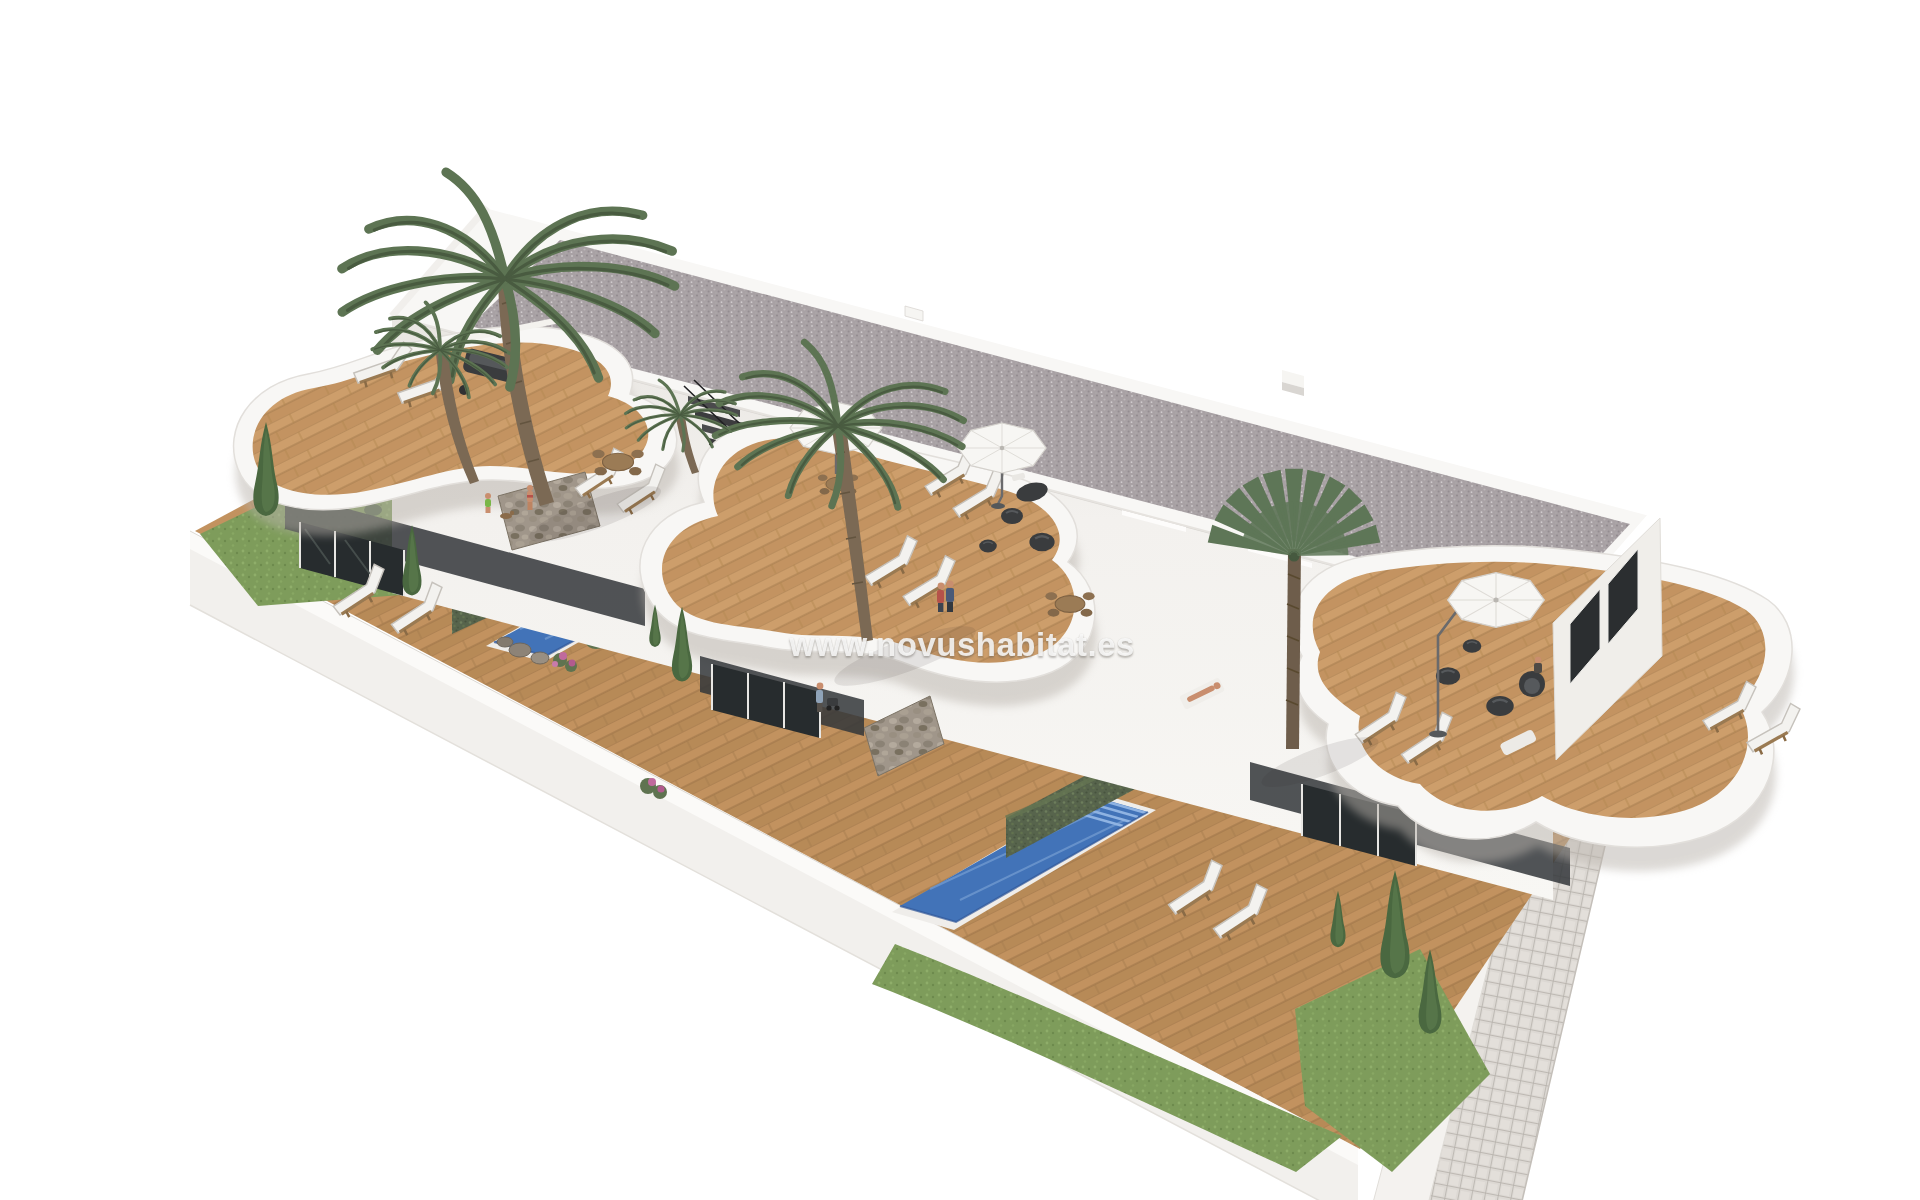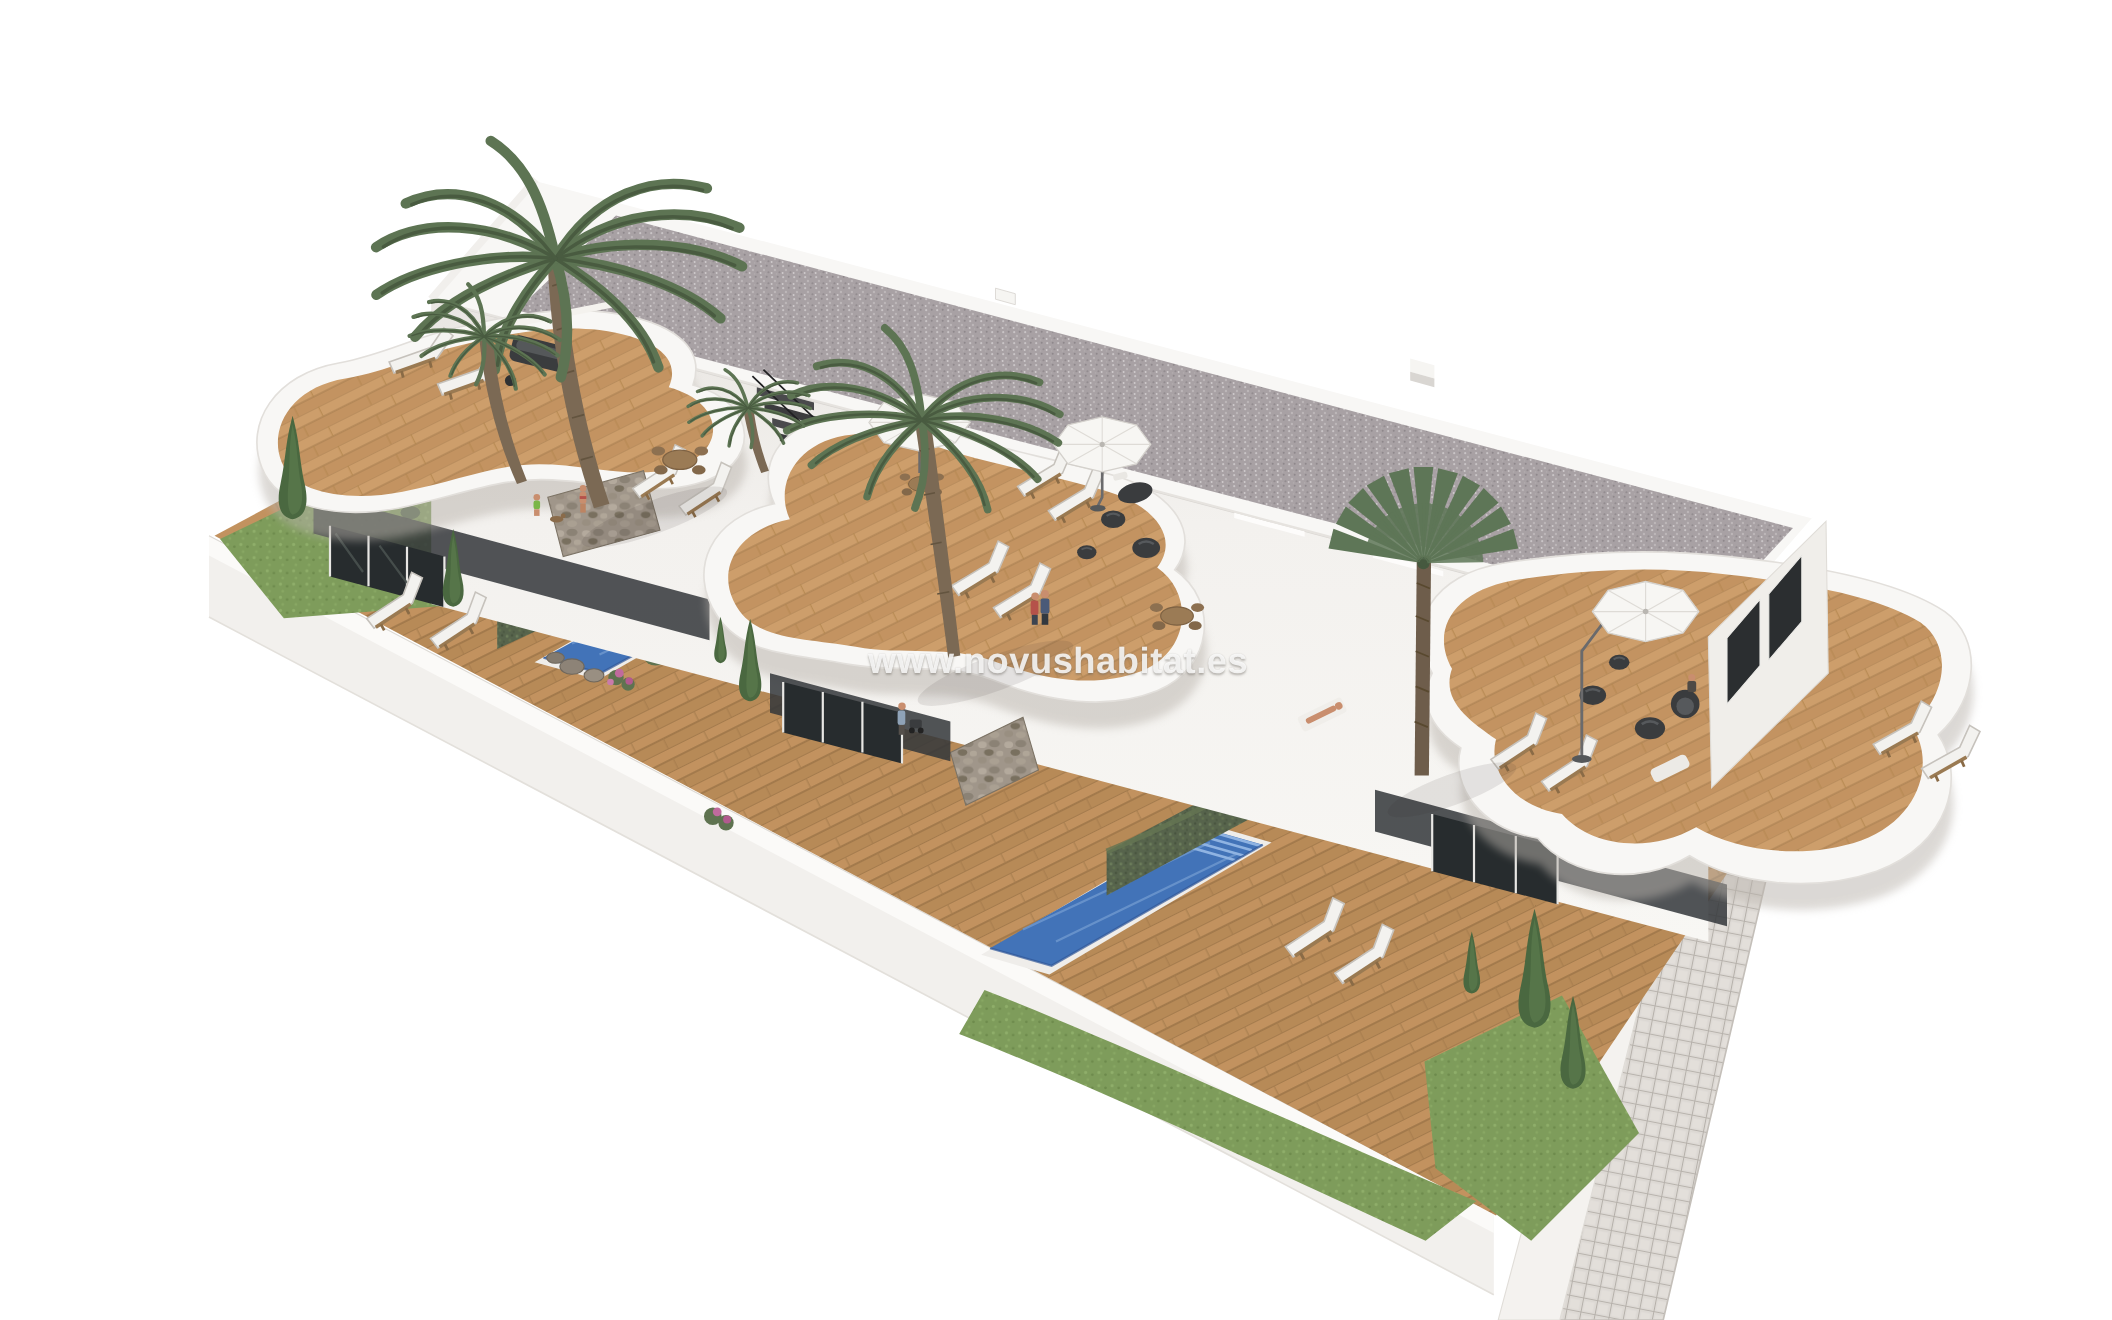--- a/index.html
+++ b/index.html
@@ -1,16 +1,16 @@
 <!DOCTYPE html>
 <html><head>
 <meta charset="utf-8">
 <style>
   html,body{margin:0;padding:0;background:#ffffff;width:1920px;height:1200px;overflow:hidden;}
-  .stage{position:relative;width:1920px;height:1120px;background:#ffffff;font-family:"Liberation Sans",sans-serif;}
+  .stage{position:relative;width:1920px;height:1120px;background:#ffffff;font-family:"Liberation Sans",sans-serif;margin-top:44px;}
   svg{position:absolute;left:0;top:0;}
   .watermark{
     position:absolute;left:962px;top:584px;transform:translateX(-50%);
     font-family:"Liberation Sans",sans-serif;font-weight:700;font-size:33px;line-height:1;
     letter-spacing:.5px;color:rgba(255,255,255,.83);
     text-shadow:0 2px 2px rgba(108,102,96,.42), 0 0 1px rgba(130,125,118,.35);
     white-space:nowrap;user-select:none;
   }
 </style>
 </head>

